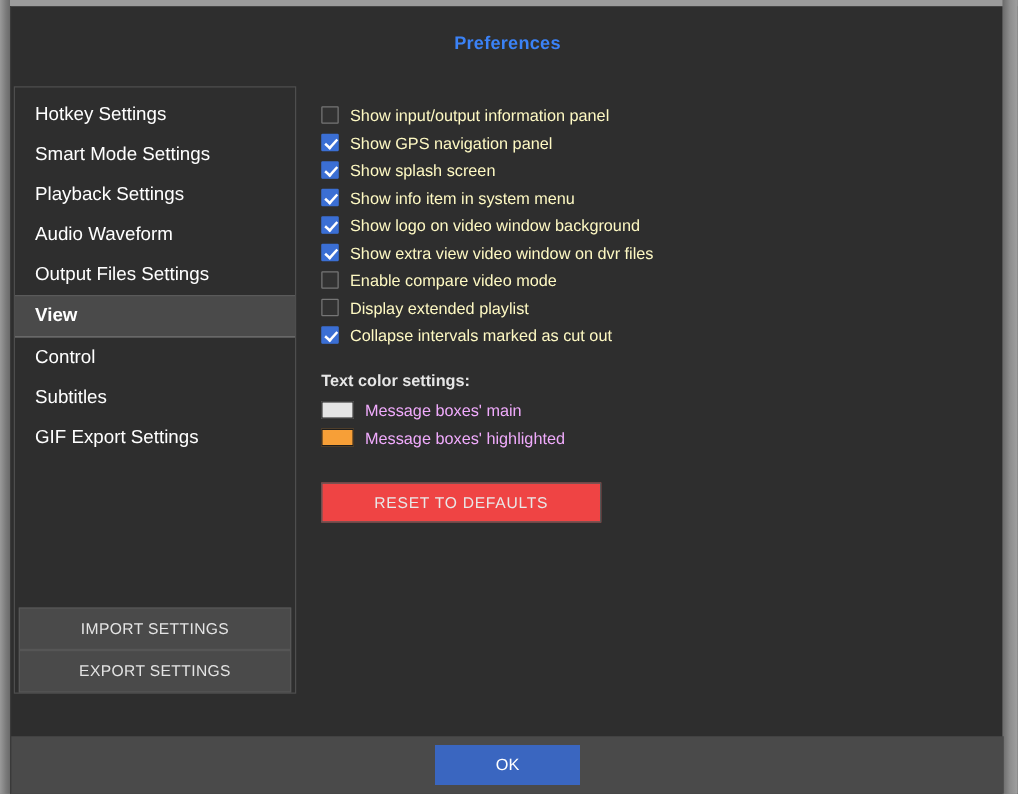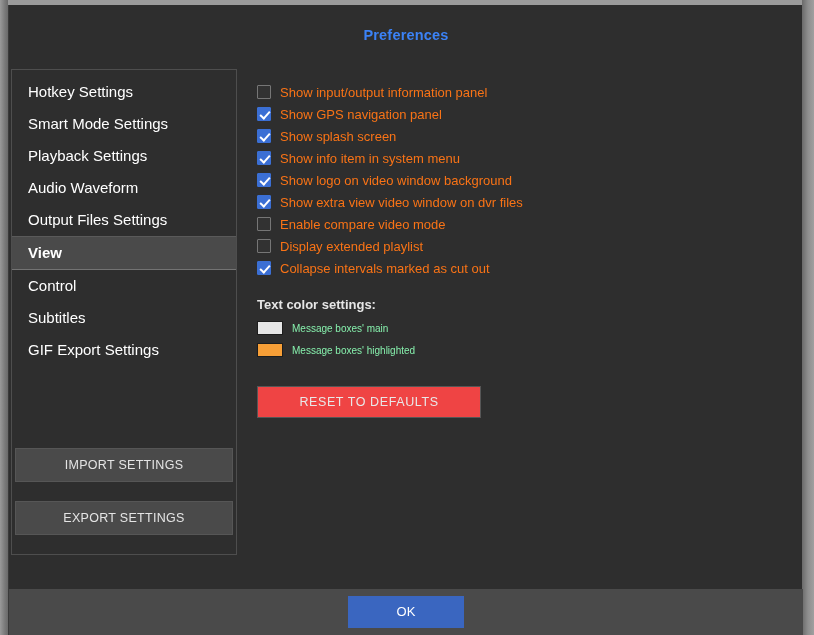--- a/index.html
+++ b/index.html
@@ -104,21 +104,21 @@
   #sidebar-actions {
     position: absolute;
     left: 0;
     right: 0;
     bottom: 0;
   }
   .sidebar-button {
     display: block;
     width: 218px;
     height: 34px;
-    margin: 0 auto 19px auto;
+    margin: 0 auto 0 auto;
     background: #4a4a4a;
     border: 1px solid #565656;
     color: #e4e4e4;
     font-size: 12.5px;
     font-family: "Liberation Sans", sans-serif;
     letter-spacing: 0.3px;
     text-align: center;
     line-height: 32px;
     box-sizing: border-box;
     cursor: default;
@@ -159,21 +159,21 @@
     position: absolute;
     left: 4px;
     top: 1px;
     width: 4px;
     height: 8px;
     border: solid #ffffff;
     border-width: 0 2px 2px 0;
     transform: rotate(42deg);
   }
   .check-label {
-    color: #f97316;
+    color: #fef9c3;
     font-size: 13px;
     white-space: nowrap;
     cursor: default;
   }
 
   #text-color-section {
     margin-top: 18px;
   }
   #text-color-heading {
     color: #e6e6e6;
@@ -190,22 +190,22 @@
   .color-swatch {
     width: 26px;
     height: 14px;
     margin-right: 9px;
     flex: 0 0 auto;
     border: 1px solid #1d1d1d;
     box-sizing: border-box;
     cursor: default;
   }
   .color-label {
-    color: #86efac;
-    font-size: 10px;
+    color: #f0abfc;
+    font-size: 13px;
     white-space: nowrap;
   }
 
   #reset-defaults-button {
     display: block;
     margin-top: 26px;
     width: 224px;
     height: 32px;
     background: #ef4444;
     border: 1px solid #565656;

